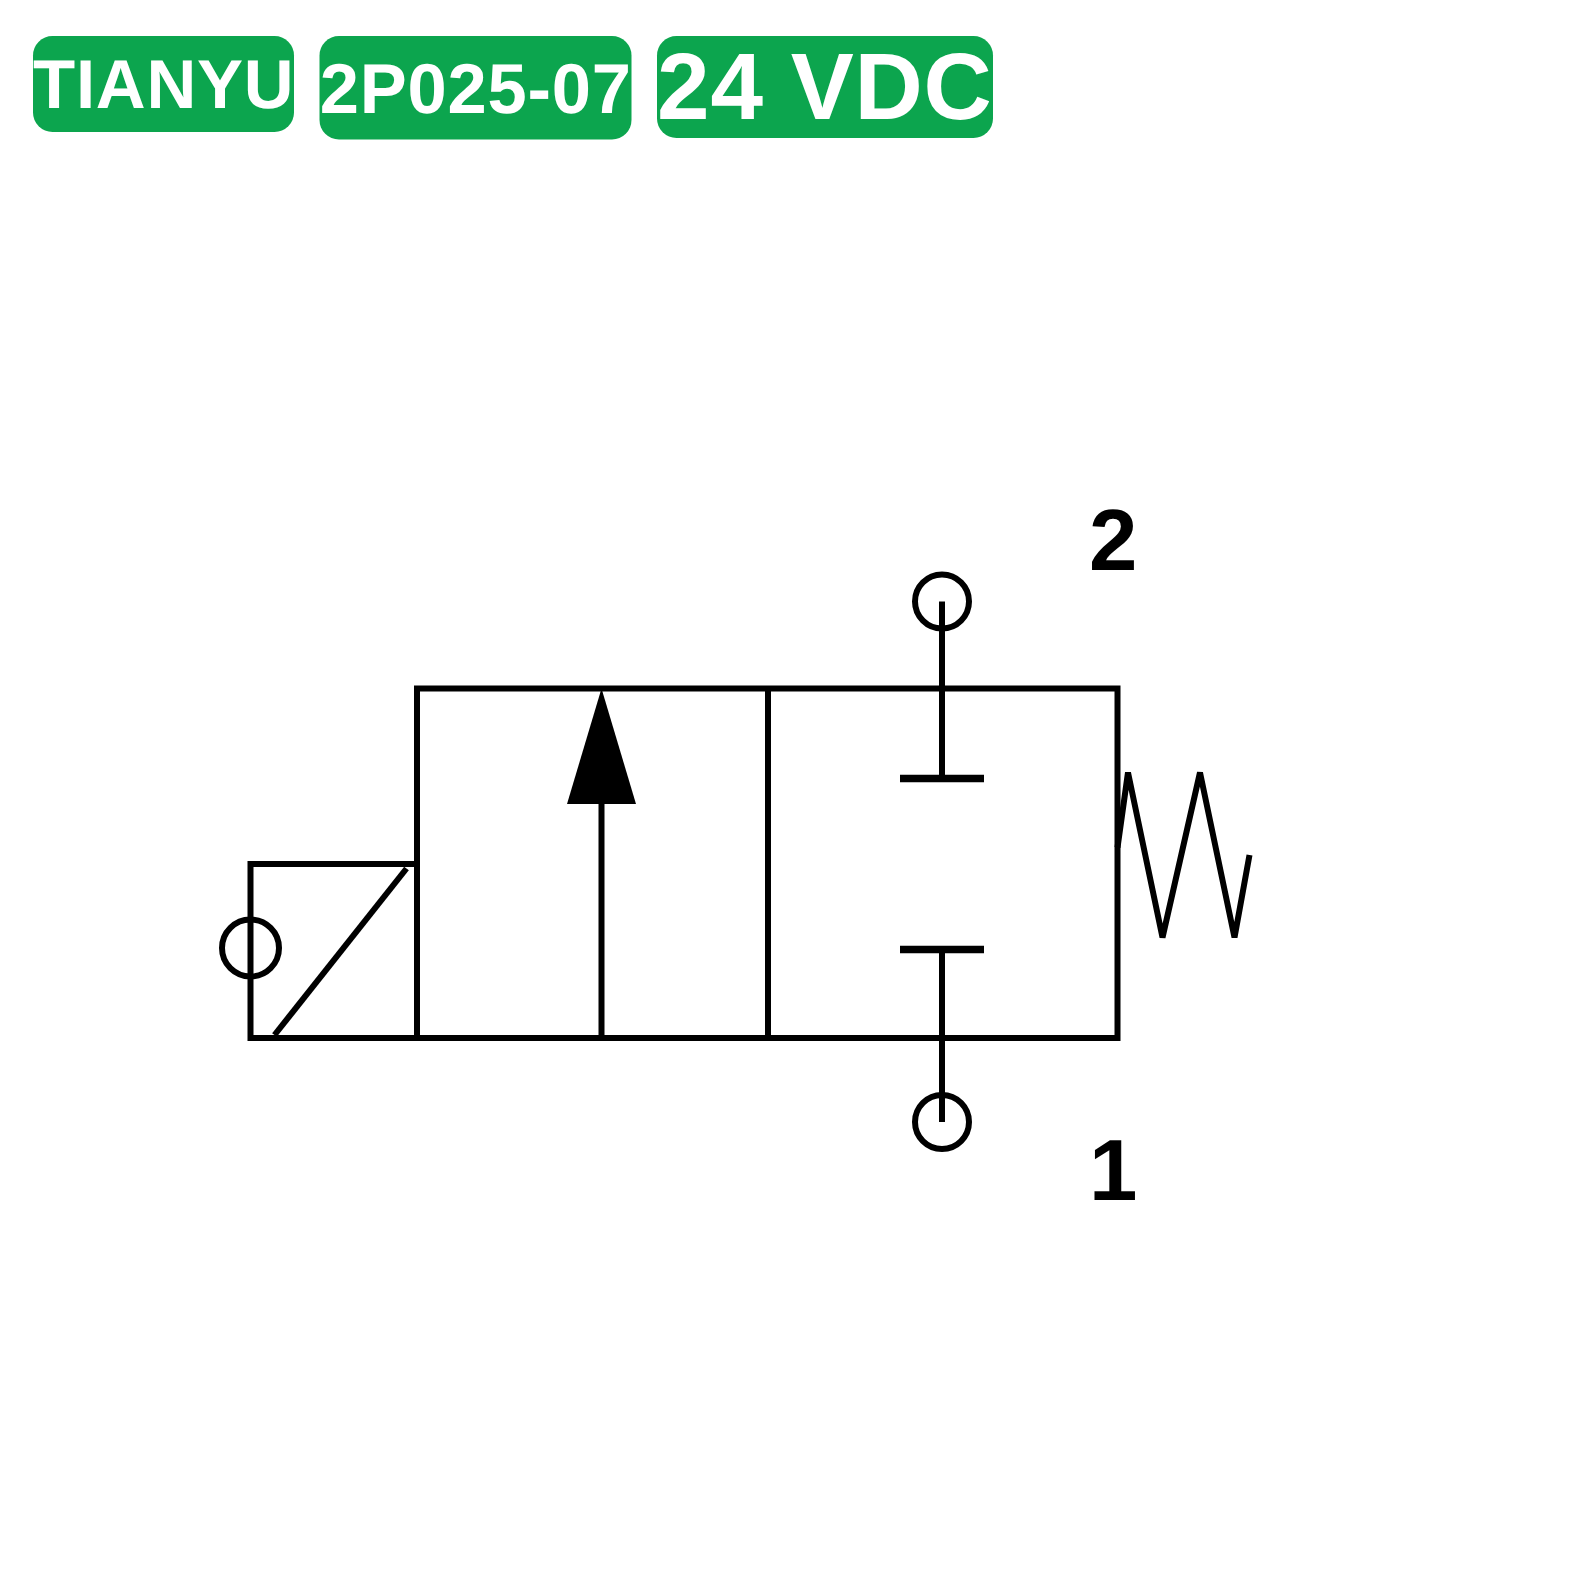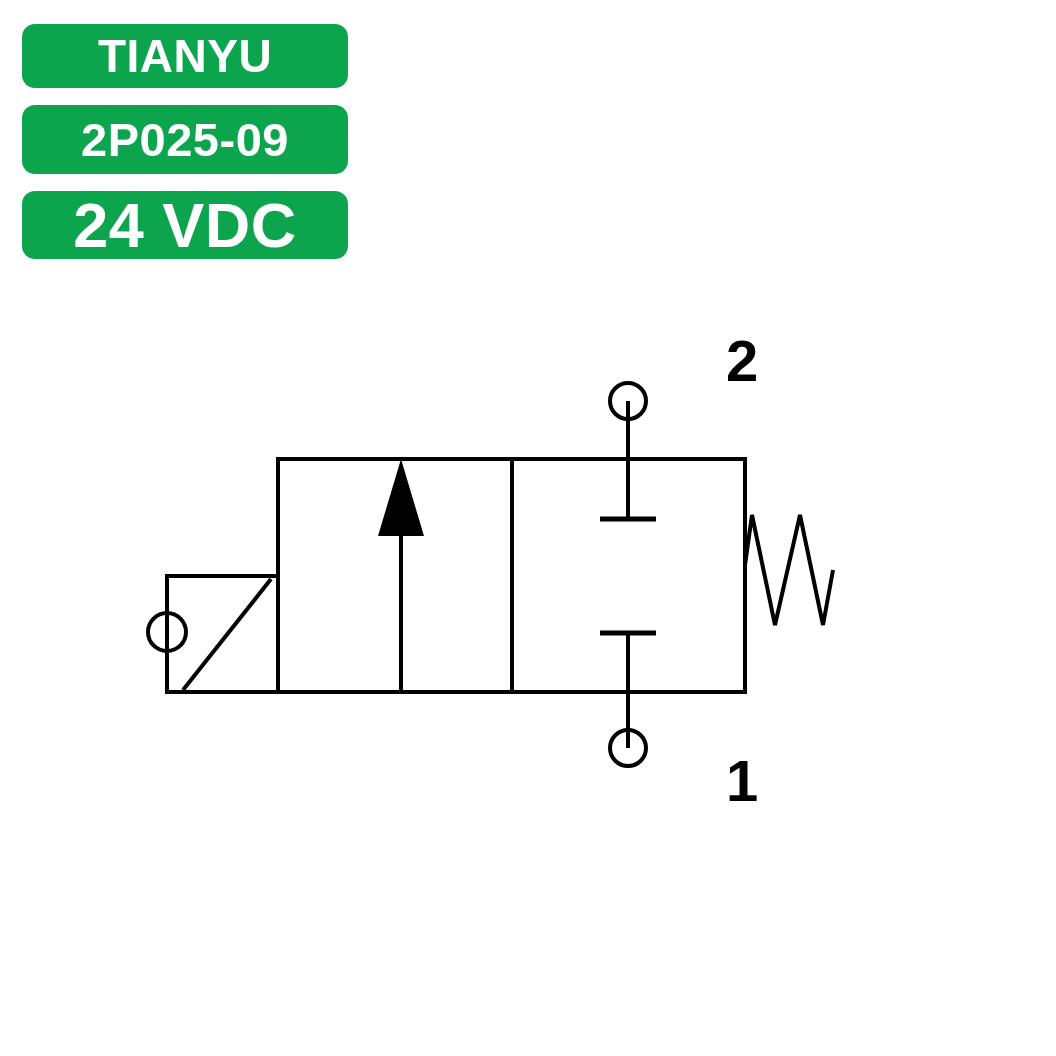--- a/index.html
+++ b/index.html
@@ -16,21 +16,21 @@
     font-family: "Liberation Sans", sans-serif;
   }
 
   
   #badge-stack {
     position: absolute;
     left: 22px;
     top: 24px;
     width: 326px;
     display: flex;
-    flex-direction: column;
+    flex-direction: row;
     gap: 17px;
   }
   .badge {
     height: 64px;
     border-radius: 13px;
     background: #0ca54e;
     color: #ffffff;
     display: flex;
     align-items: center;
     justify-content: center;
@@ -66,21 +66,21 @@
 </head>
 <body>
 
 <div id="page">
 
   <div id="badge-stack">
     <div class="badge b1">
       <span>TIANYU</span>
     </div>
     <div class="badge b2">
-      <span>2P025-09</span>
+      <span>2P025-07</span>
     </div>
     <div class="badge b3">
       <span>24 VDC</span>
     </div>
   </div>
 
   <svg id="schematic" viewBox="0 0 1056 1056">
 
     <rect x="167" y="576" width="111" height="116" fill="none" stroke="#000000" stroke-width="4"></rect>
 

